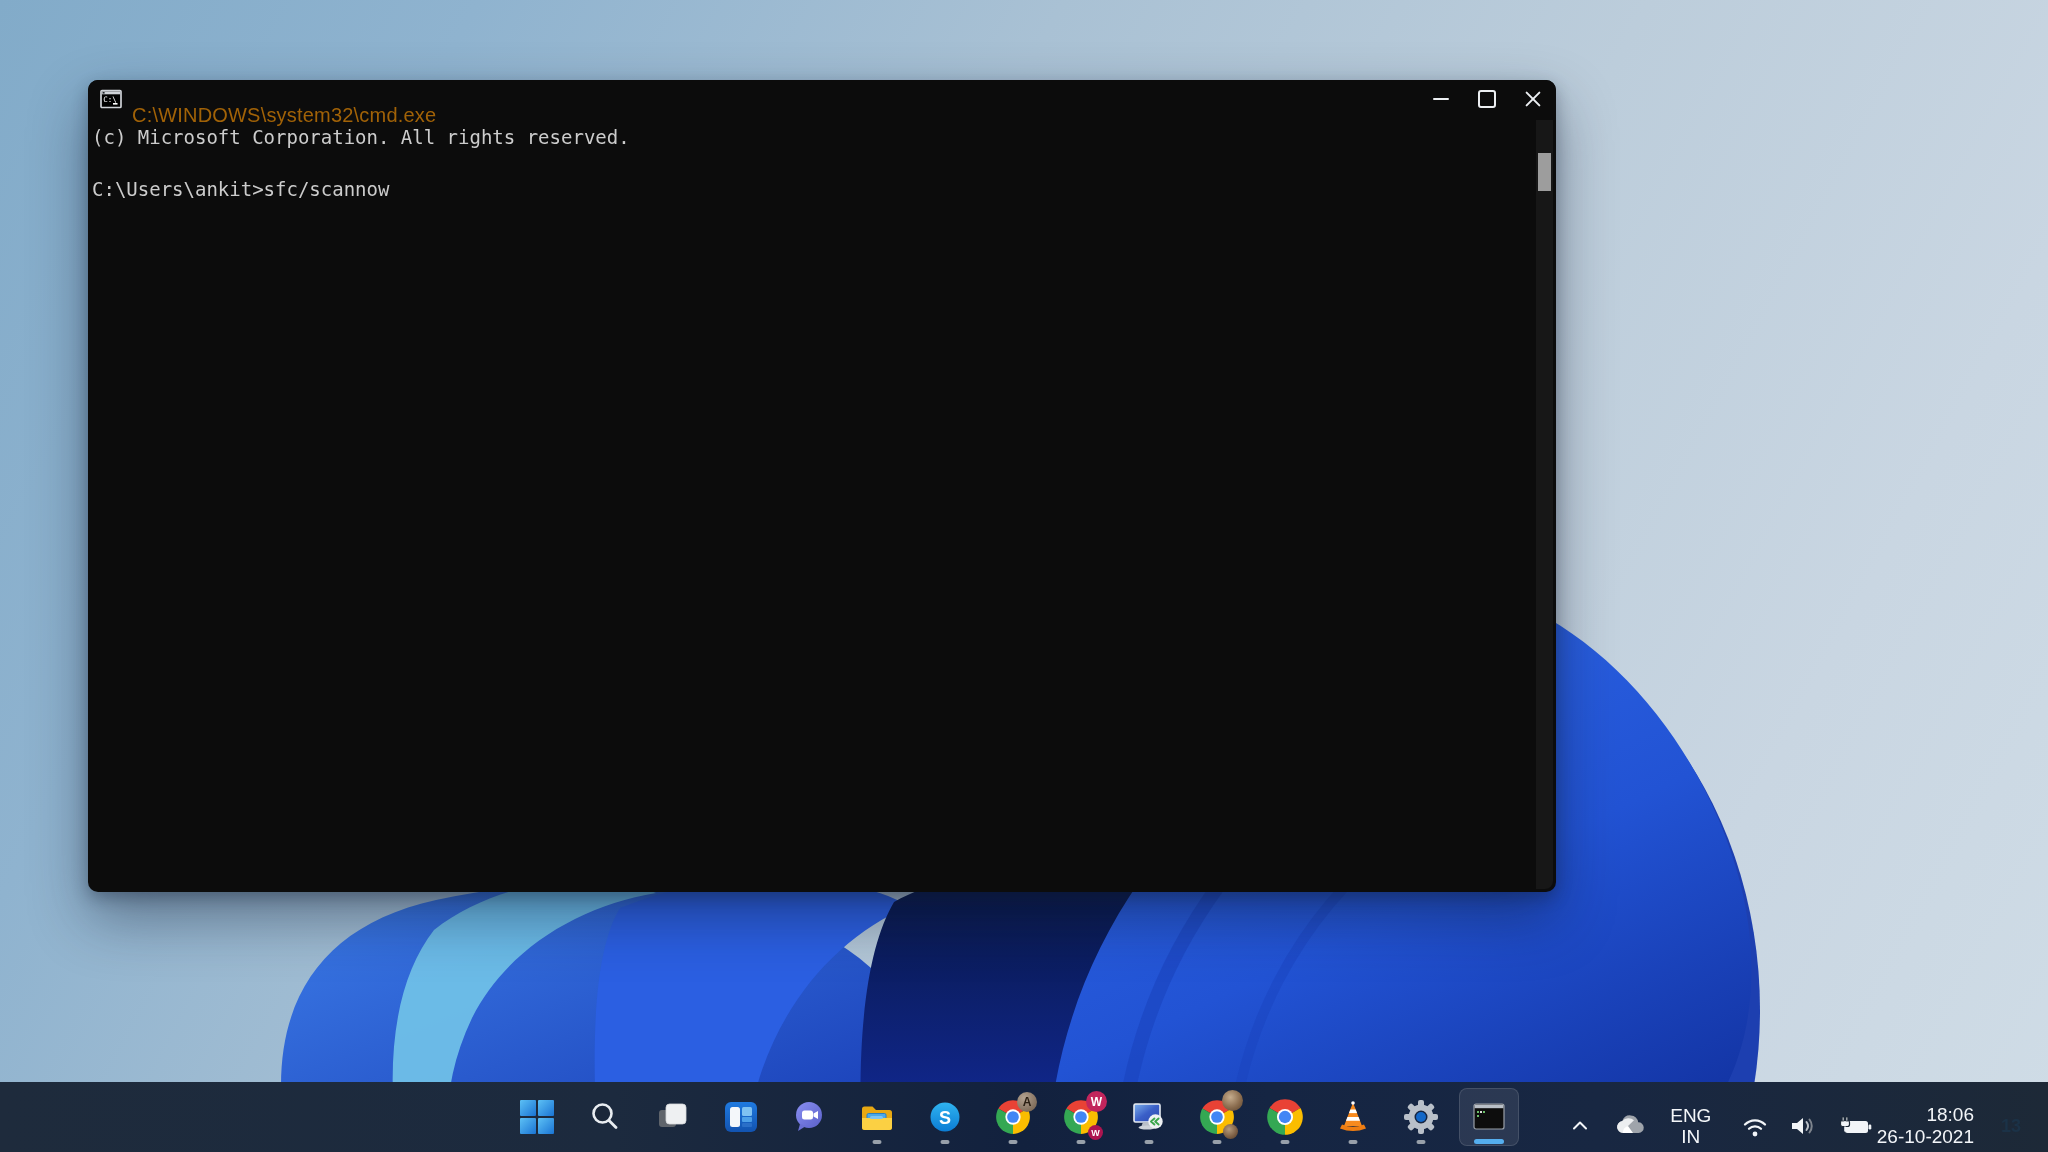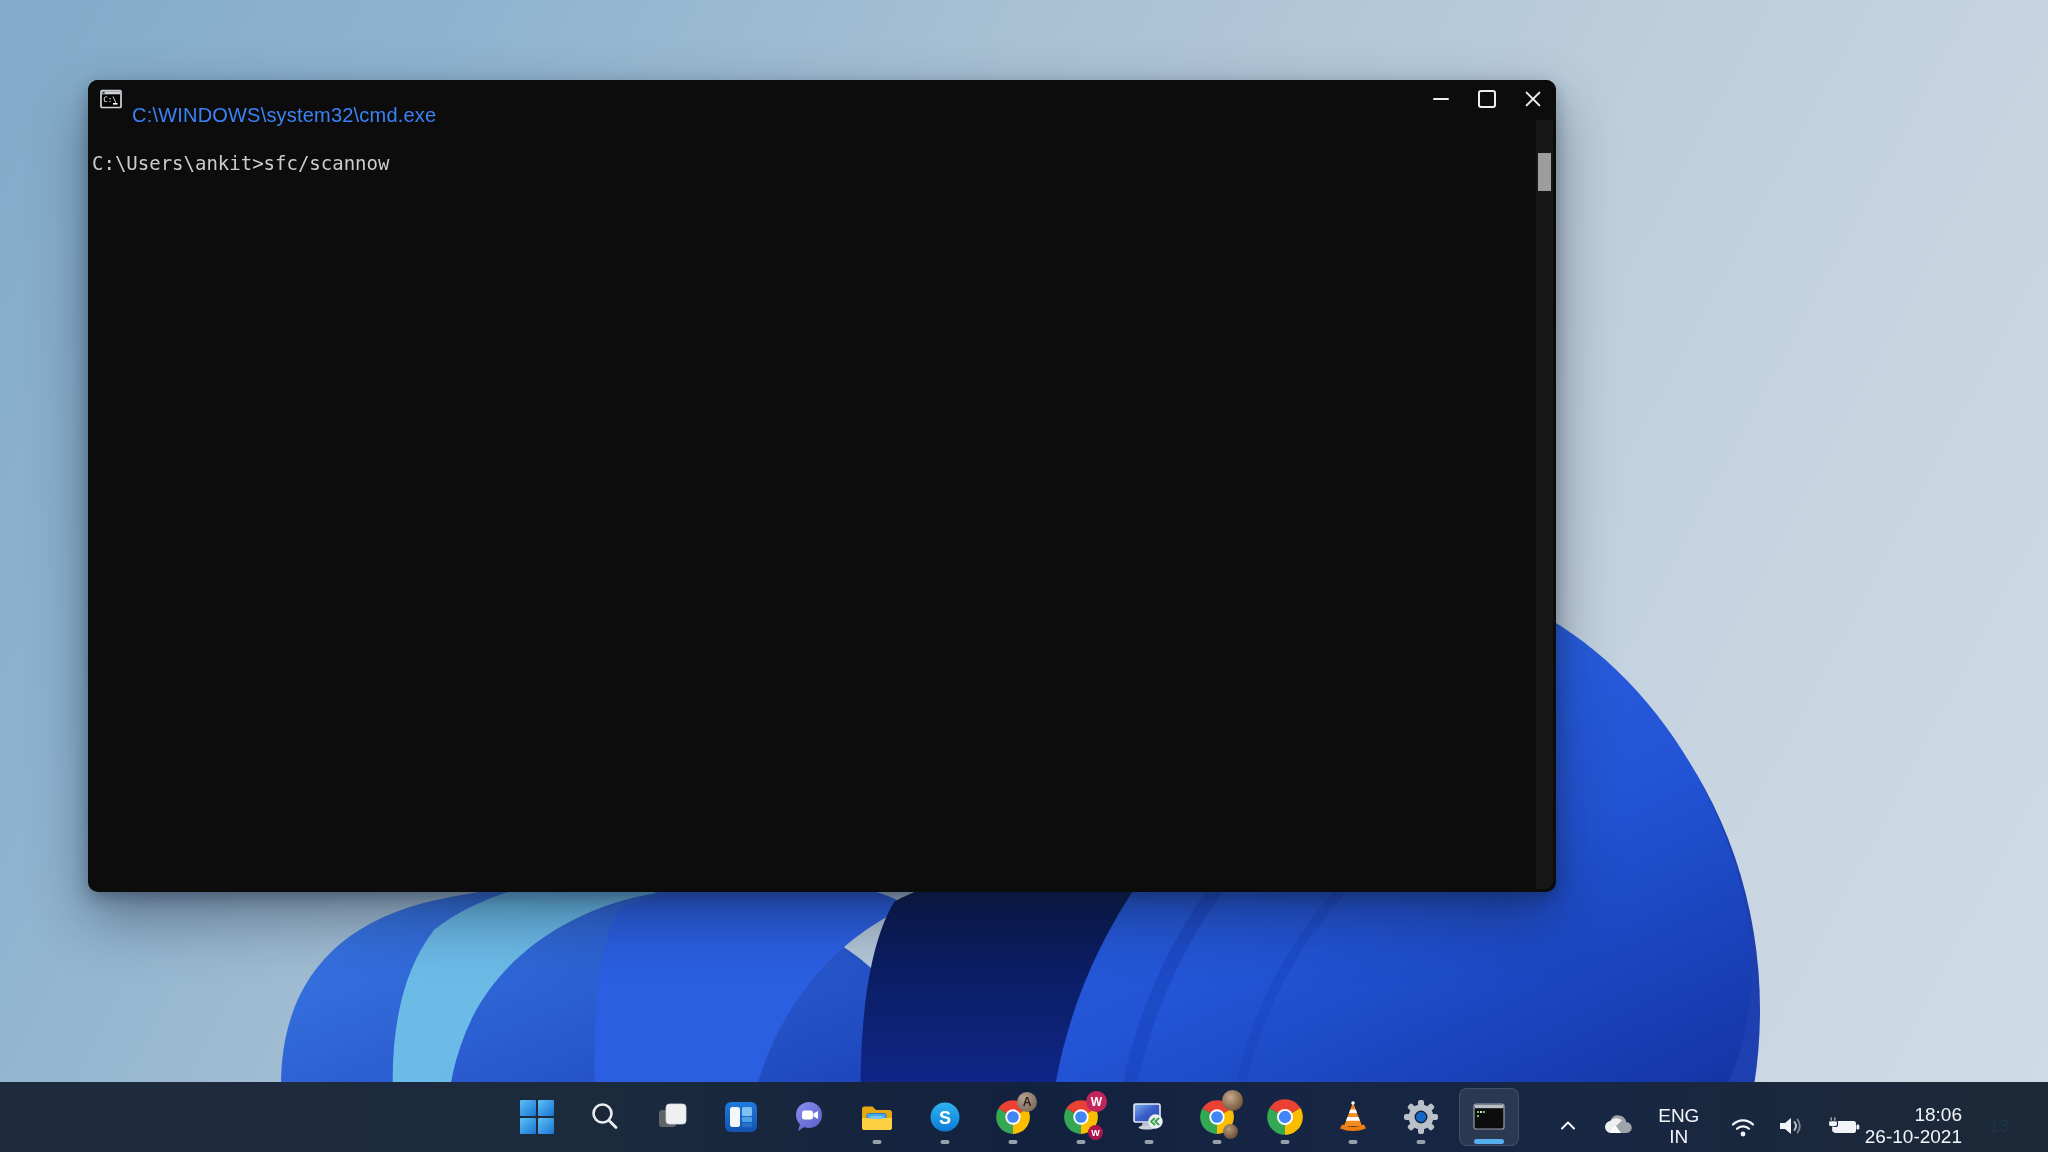--- a/index.html
+++ b/index.html
@@ -13,21 +13,21 @@
   
   .cmd-window{
     position:absolute;left:88px;top:80px;width:1468px;height:812px;
     background:#0c0c0c;border-radius:10px;
     box-shadow:0 26px 58px rgba(15,25,45,.42),0 6px 16px rgba(15,25,45,.30);
   }
   .titlebar{
     display:flex;align-items:center;height:38px;padding-left:11px;
     border-radius:10px 10px 0 0;background:#0c0c0c;
   }
-  .titlebar .win-title{color:#3b82f6;font-size:20px;margin-left:9px;white-space:pre;letter-spacing:.2px;margin-top:32px;}
+  .titlebar .win-title{color:#a16207;font-size:20px;margin-left:9px;white-space:pre;letter-spacing:.2px;margin-top:32px;}
   .controls{margin-left:auto;display:flex;height:100%;}
   .controls button{
     width:46px;height:100%;border:none;background:transparent;padding:0;
     display:flex;align-items:center;justify-content:center;cursor:pointer;
   }
   .glyph-min{width:16px;height:2px;background:#eceff2;border-radius:1px;}
   .glyph-max{width:14px;height:14px;border:2px solid #eceff2;border-radius:3px;}
   .glyph-close{position:relative;width:18px;height:18px;}
   .glyph-close::before,.glyph-close::after{
     content:"";position:absolute;left:-1px;top:8px;width:20px;height:2px;background:#eceff2;border-radius:1px;
@@ -68,21 +68,21 @@
     position:absolute;border-radius:50%;display:flex;align-items:center;justify-content:center;
     font-weight:bold;color:#fff;font-family:"Liberation Sans",sans-serif;
   }
   .badge-a{right:-4px;top:-5px;width:20px;height:20px;background:radial-gradient(circle at 35% 30%,#b3a291,#6d5a47);color:#2c2115;font-size:12px;}
   .badge-w-l{right:-6px;top:-6px;width:21px;height:21px;background:#c2255c;font-size:12px;}
   .badge-w-s{right:-2px;bottom:-3px;width:15px;height:15px;background:#ad1550;font-size:9px;}
   .badge-p-l{right:-6px;top:-7px;width:21px;height:21px;background:radial-gradient(circle at 40% 35%,#c5ac8d 0%,#8a6c4e 55%,#55402c 100%);}
   .badge-p-s{right:-1px;bottom:-2px;width:15px;height:15px;background:radial-gradient(circle at 40% 35%,#b49a7c 0%,#7a5c42 60%,#4e3a28 100%);}
 
   
-  .tray{position:absolute;right:12px;bottom:0;height:52px;display:flex;align-items:center;padding-right:14px;}
+  .tray{position:absolute;right:0;bottom:0;height:52px;display:flex;align-items:center;padding-right:14px;}
   .tray button{border:none;background:transparent;padding:0;cursor:pointer;display:flex;align-items:center;justify-content:center;}
   .tray .t-btn{height:54px;border-radius:6px;}
   .lang{color:#f3f6f9;font-size:19px;line-height:21px;text-align:center;width:52px;}
   .clock{color:#f3f6f9;font-size:19px;line-height:22px;text-align:right;}
   .noti-badge{
     margin-left:14px;width:46px;height:32px;border-radius:16px;background:#4cc2ff;
     display:flex;align-items:center;justify-content:center;
     color:#1b3247;font-size:18px;font-weight:bold;
   }
   .gap12{margin-left:12px;} .gap20{margin-left:20px;}
@@ -135,20 +135,21 @@
           </button>
         <button>
             <span class="glyph-max"></span>
           </button>
         <button>
             <span class="glyph-close"></span>
           </button>
       </div>
     </div>
     <div class="console">
+      <div class="cline">(c) Microsoft Corporation. All rights reserved.</div>
       <div class="cline"></div>
       <div class="cline">C:\Users\ankit&gt;sfc/scannow</div>
     </div>
     <div class="scrollbar">
       <div class="scroll-thumb"></div>
     </div>
   </div>
 
   <div class="taskbar">
     <div class="tb-center">

